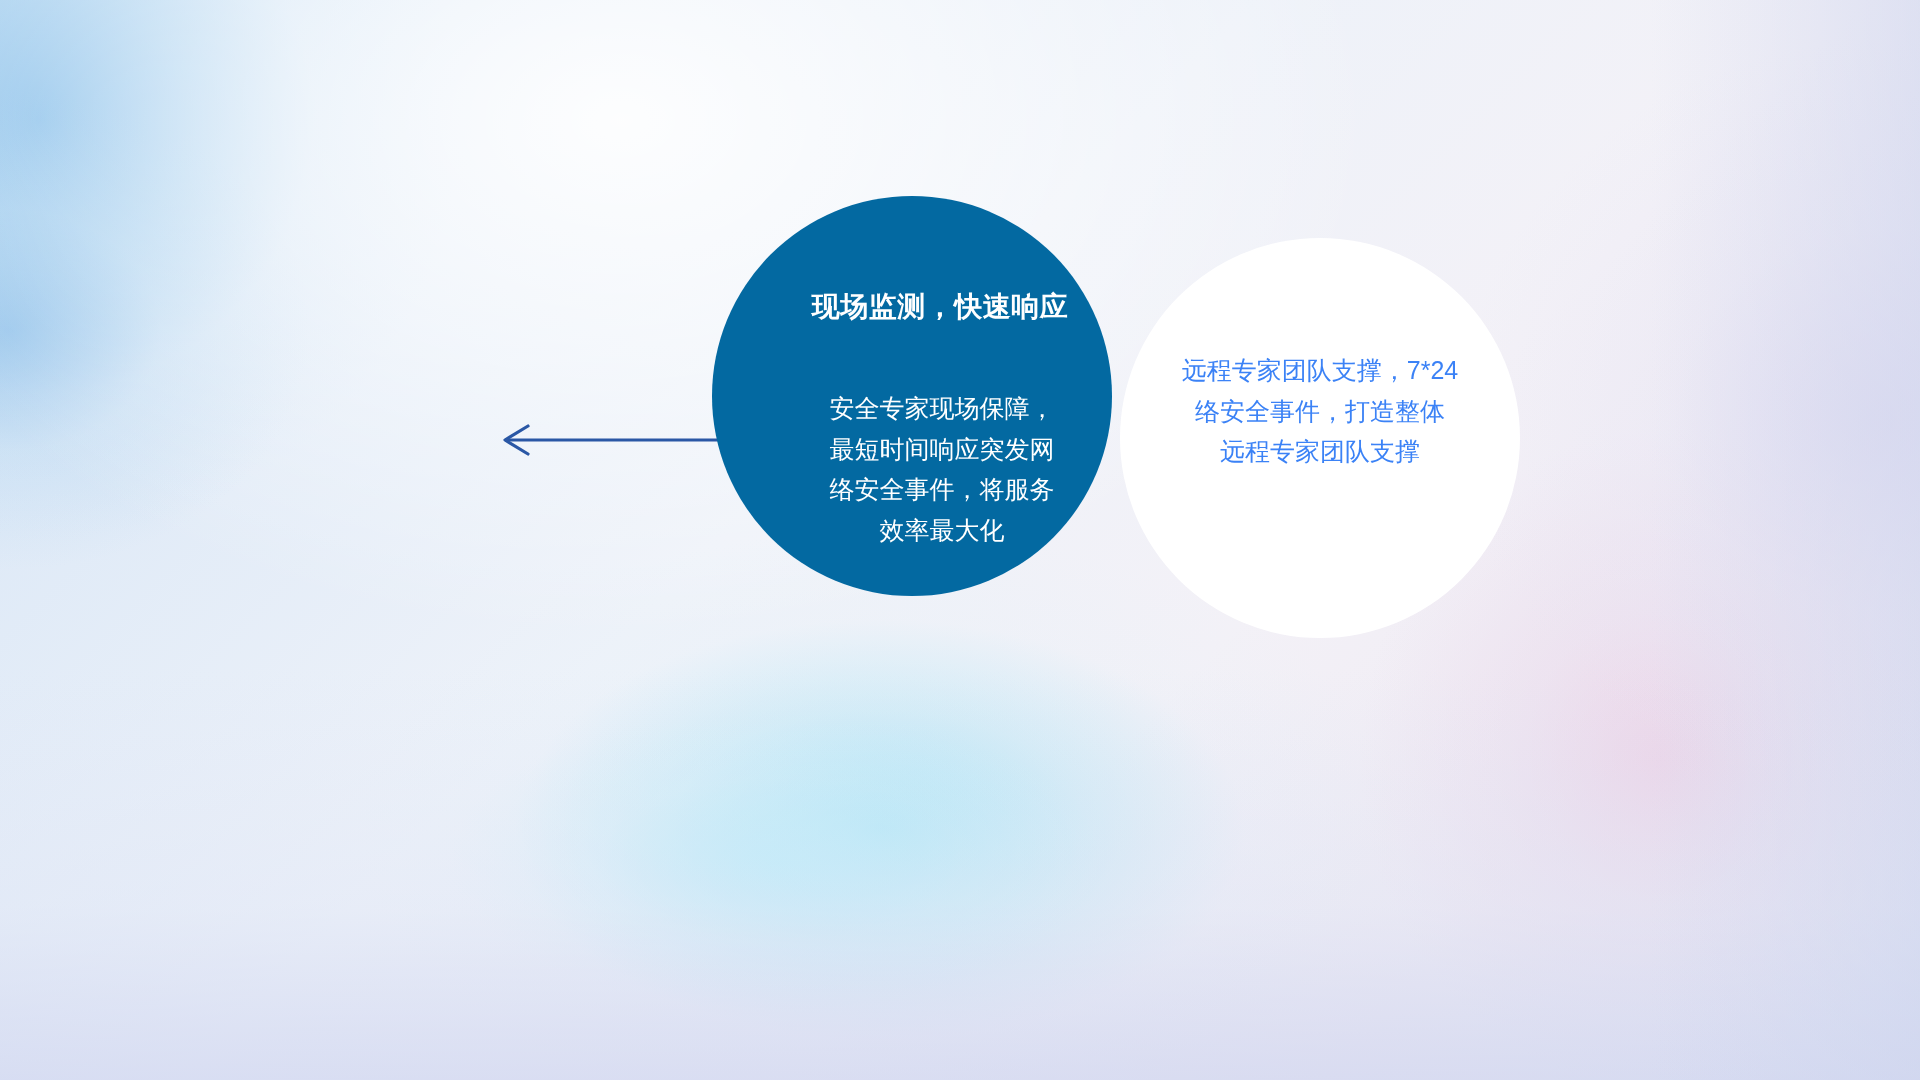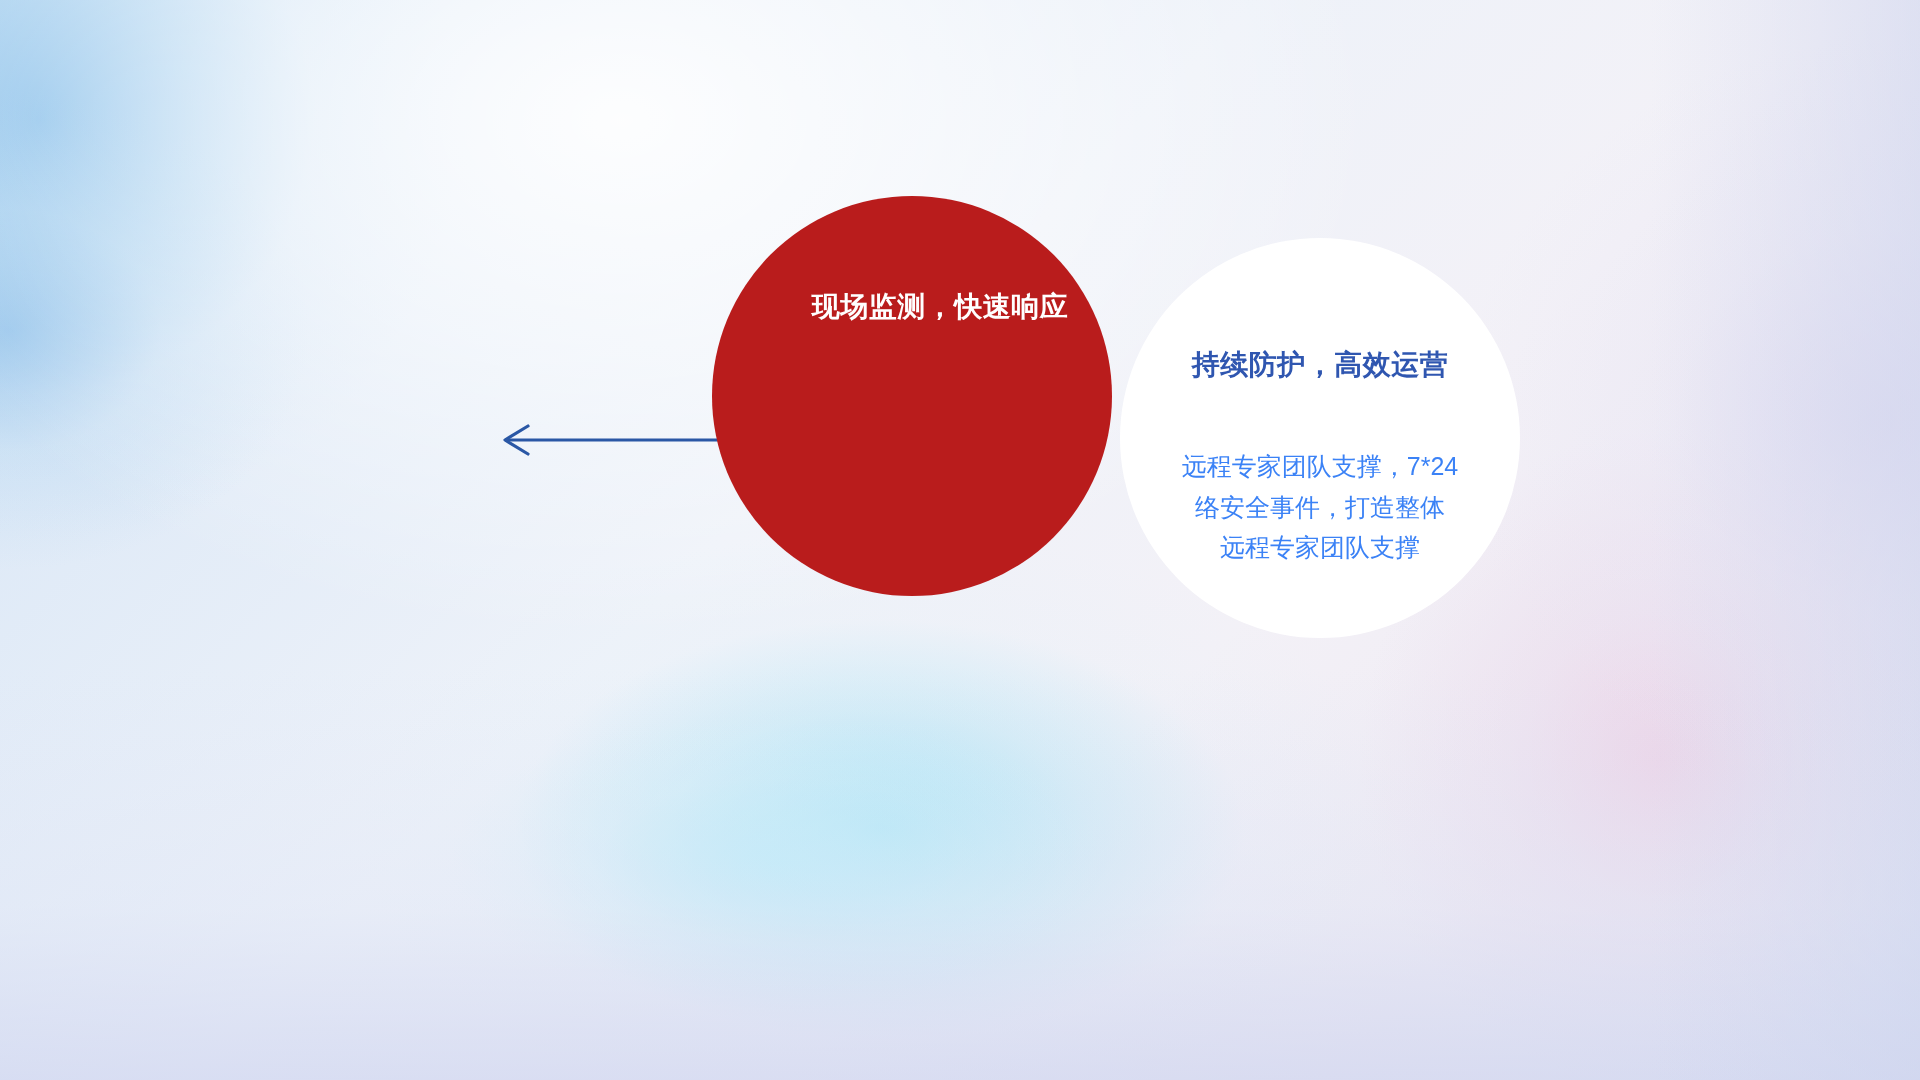--- a/index.html
+++ b/index.html
@@ -128,21 +128,21 @@
     background: #ffffff;
     justify-content: flex-start;
     padding-top: 108px;
   }
 
   #circle-mid {
     left: 712px;
     top: 196px;
     width: 400px;
     height: 400px;
-    background: #b91c1c;
+    background: #0369a1;
     z-index: 2;
     padding-top: 92px;
   }
 
   #circle-right {
     left: 1120px;
     top: 238px;
     width: 400px;
     height: 400px;
     background: #ffffff;
@@ -251,24 +251,29 @@
   <div class="bg-layer bg-right-edge"></div>
 
 
   <svg id="arrow" viewBox="0 0 230 44">
     <line x1="228" y1="22" x2="16" y2="22" stroke="#2a57a5" stroke-width="3.2"></line>
     <polyline points="38,8 15,22 38,36" fill="none" stroke="#2a57a5" stroke-width="3.2" stroke-linecap="round" stroke-linejoin="round"></polyline>
   </svg>
 
   <div class="circle" id="circle-mid">
     <div class="mid-title">现场监测，快速响应</div>
+    <div class="mid-body">
+      <div>安全专家现场保障，</div>
+      <div>最短时间响应突发网</div>
+      <div>络安全事件，将服务</div>
+      <div>效率最大化</div>
+    </div>
   </div>
 
   <div class="circle" id="circle-right">
-    <div class="right-title">持续防护，高效运营</div>
     <div class="right-body">
       <div>远程专家团队支撑，7*24</div>
       <div>络安全事件，打造整体</div>
       <div>远程专家团队支撑</div>
     </div>
   </div>
 
 </div>
 
 </body></html>

